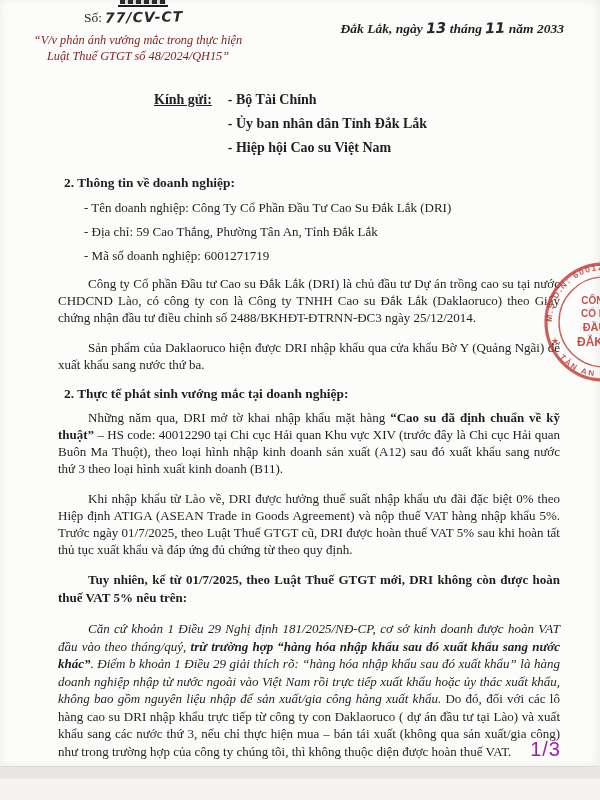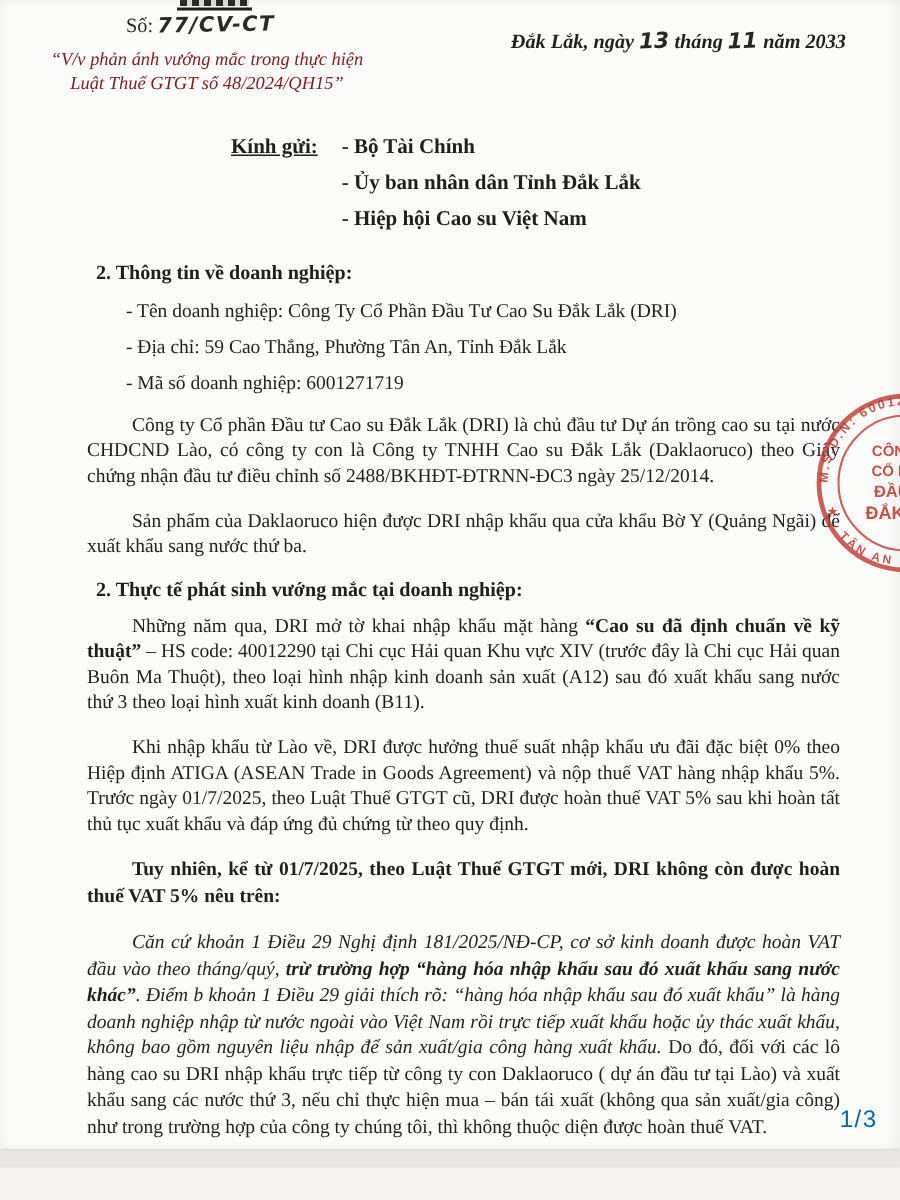--- a/index.html
+++ b/index.html
@@ -66,23 +66,23 @@
   .email-val { text-decoration:underline; }
   .email-part { margin-left:34px; }
   .para { text-align:justify; text-indent:30px; line-height:17px; margin-top:7px; }
   .b { font-weight:700; }
   .i { font-style:italic; }
   .bi { font-weight:700; font-style:italic; }
   .para-bold { font-weight:700; line-height:18px; }
   .para-cite { line-height:17.5px; }
 
   .page-num {
-    position:absolute; top:738px; right:15px;
+    position:absolute; top:738px; right:39px;
     font-family:"Liberation Sans", sans-serif;
-    font-size:16px; color:#0369a1; letter-spacing:1px;
+    font-size:20px; color:#a21caf; letter-spacing:1px;
   }
   .stamp { position:absolute; top:256px; right:0; }
 
   .page-gap {
     width:600px; height:13px;
     background:#e9e7e4;
     border-top:1px solid #dedcd9;
     border-bottom:1px solid #eceae7;
     border-radius:2px;
   }

